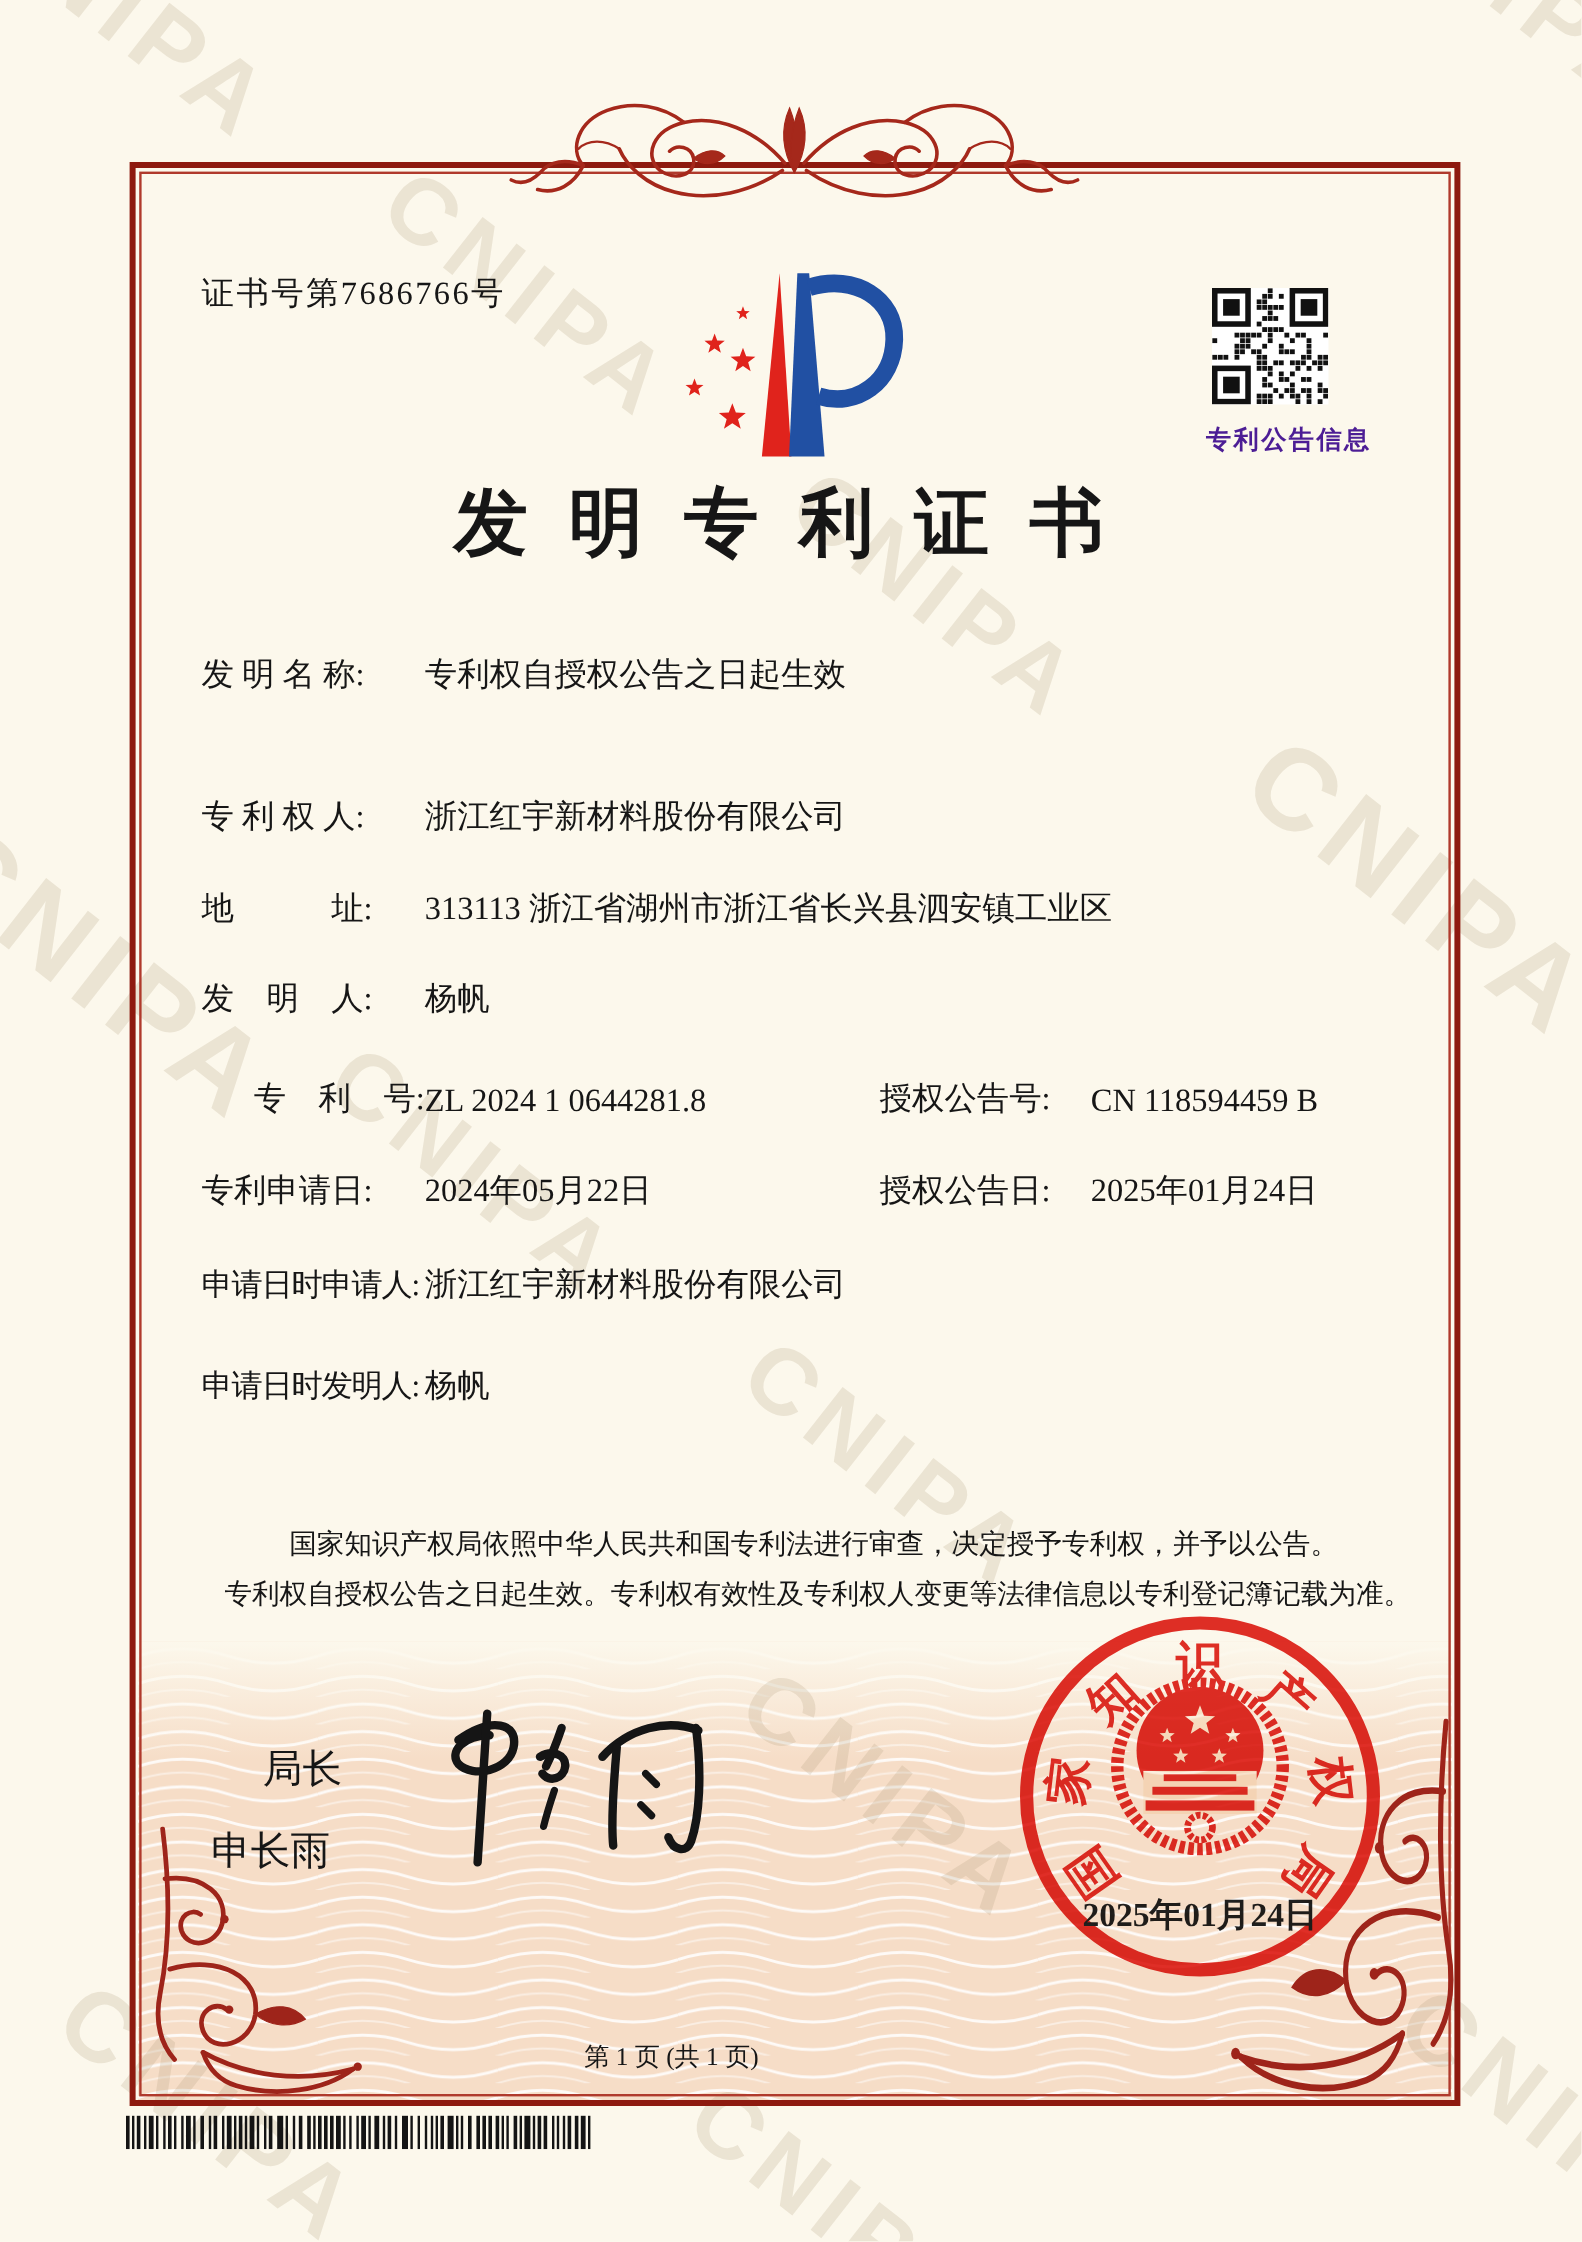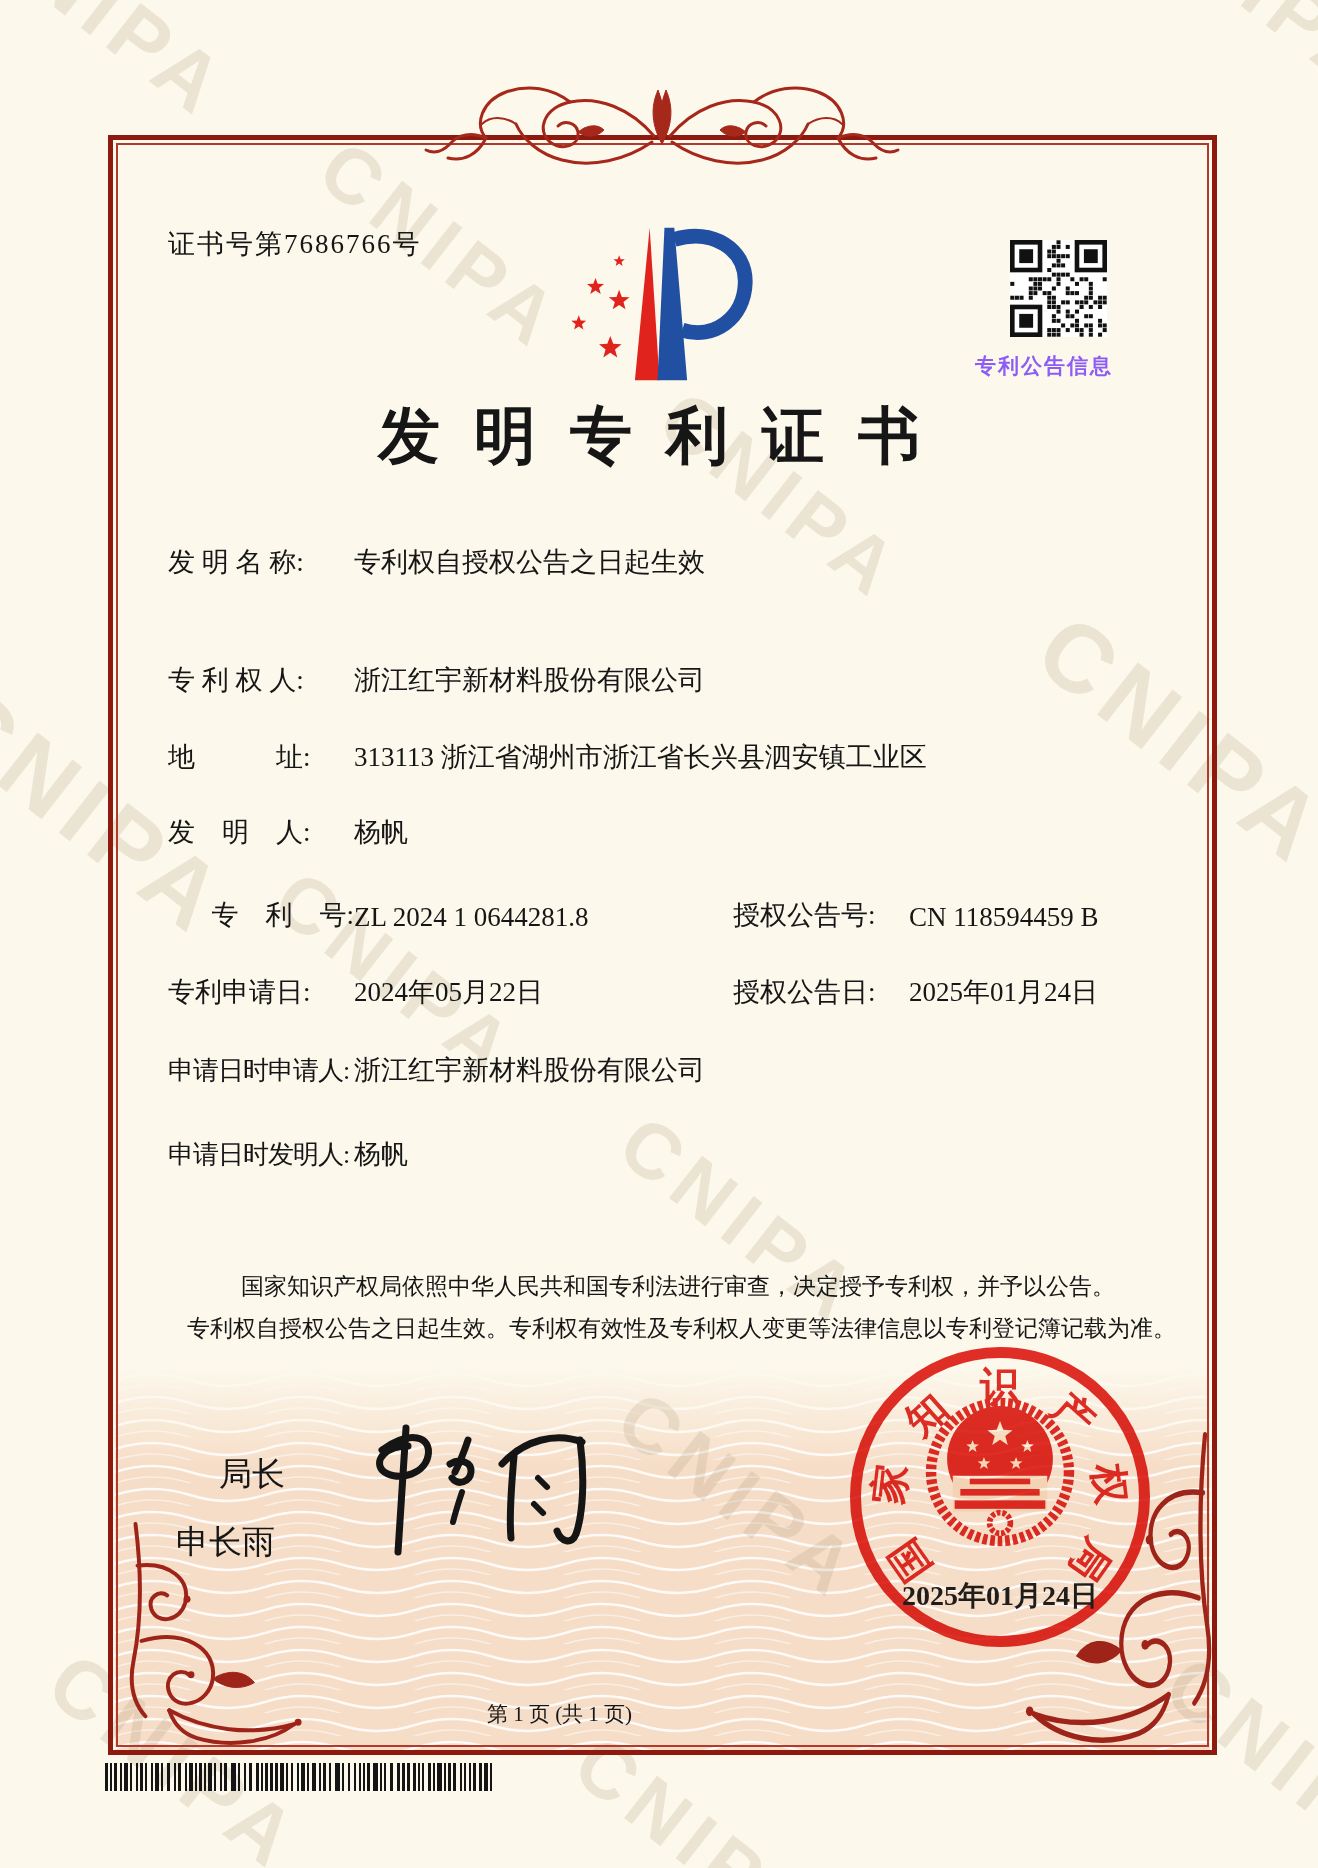--- a/index.html
+++ b/index.html
@@ -14,22 +14,22 @@
       background:linear-gradient(#fcf8ec 0%,rgba(252,248,236,0) 26%);}
   
   .frame{position:absolute;left:108px;top:135px;width:1099px;height:1610px;
          border:5px solid #8e1a0f;z-index:2;}
   .frame:after{content:"";position:absolute;inset:3px;border:2px solid #b03a2c;}
   .orn{position:absolute;z-index:3;}
   
   .cert-no{position:absolute;left:168px;top:226px;font-size:27px;letter-spacing:2px;z-index:4;}
   .logo{position:absolute;left:563px;top:223px;width:197px;height:163px;z-index:4;}
   .qr-box{position:absolute;left:1010px;top:240px;width:97px;height:97px;z-index:4;background:#fff;}
-  .qr-caption{position:absolute;left:975px;top:352px;width:168px;text-align:left;font-size:21px;
-      letter-spacing:2px;color:#8b5cf6;font-weight:bold;z-index:4;}
+  .qr-caption{position:absolute;left:975px;top:352px;width:168px;text-align:right;font-size:21px;
+      letter-spacing:2px;color:#4c1d95;font-weight:bold;z-index:4;}
   .title{position:absolute;left:108px;top:394px;width:1099px;text-align:center;font-size:62px;
       font-weight:bold;letter-spacing:34px;padding-left:17px;box-sizing:border-box;z-index:4;}
   
   .row{position:absolute;left:168px;font-size:27px;white-space:nowrap;z-index:4;}
   .row .lbl{display:inline-block;width:186px;vertical-align:bottom;}
   .row.rcol{left:733px;}
   .row.rcol .lbl{width:176px;}
   .row.long .lbl{font-size:26px;letter-spacing:-1px;}
   
   .legal{position:absolute;left:163px;width:1040px;font-size:23px;line-height:30px;z-index:4;white-space:nowrap;margin-left:24px;}

